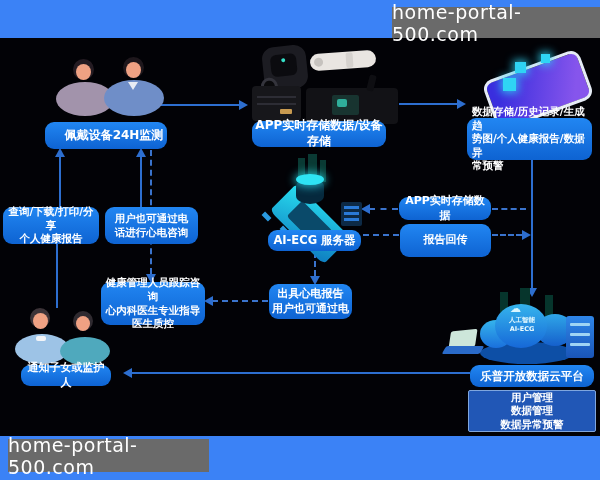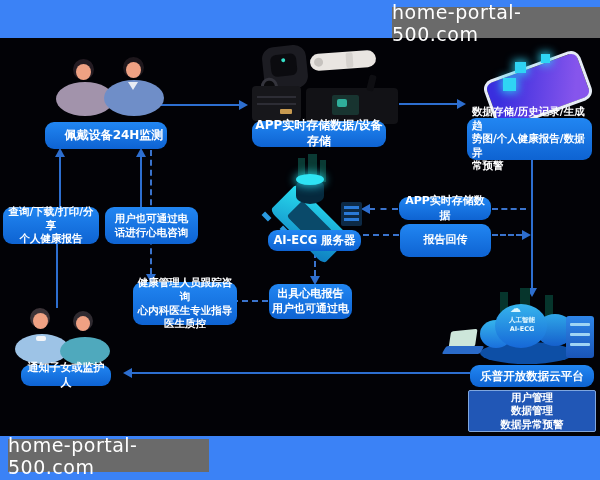--- a/index.html
+++ b/index.html
@@ -13,21 +13,21 @@
 
   
   .nb{position:absolute;display:flex;align-items:center;justify-content:center;text-align:center;
       color:#fff;font-weight:700;background:linear-gradient(180deg,#2186f2,#0e63d2);
       border-radius:9px;white-space:pre-line;line-height:1.3;z-index:3;padding:1px 3px;box-sizing:border-box;}
   .bA{left:45px;top:122px;width:122px;height:27px;font-size:12px;padding-left:19px;}
   .bB{left:252px;top:121px;width:134px;height:26px;font-size:12px;}
   .bC{left:467px;top:118px;width:125px;height:42px;font-size:10.5px;justify-content:flex-start;text-align:left;padding:2px 5px;}
   .bD{left:3px;top:207px;width:96px;height:37px;font-size:10.5px;}
   .bE{left:105px;top:207px;width:93px;height:37px;font-size:10.5px;}
-  .bF{left:101px;top:282px;width:104px;height:43px;font-size:10.5px;margin-left:32px;}
+  .bF{left:101px;top:282px;width:104px;height:43px;font-size:10.5px;}
   .bG{left:269px;top:284px;width:83px;height:35px;font-size:11px;}
   .bH{left:268px;top:230px;width:93px;height:21px;font-size:11.5px;}
   .bI{left:399px;top:197px;width:92px;height:23px;font-size:11px;}
   .bJ{left:400px;top:224px;width:91px;height:33px;font-size:11px;}
   .bK{left:470px;top:365px;width:124px;height:22px;font-size:11.5px;}
   .bL{left:468px;top:390px;width:128px;height:42px;font-size:10.5px;background:#2157b6;border:1px solid #7fa6de;border-radius:2px;}
   .bM{left:21px;top:365px;width:90px;height:21px;font-size:11px;}
 
   
   .hl{position:absolute;height:2px;background:#2d6ecf;z-index:1;}

